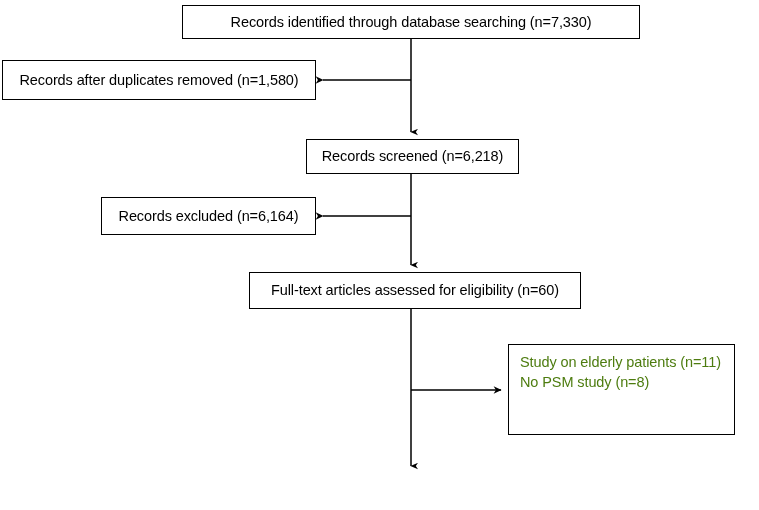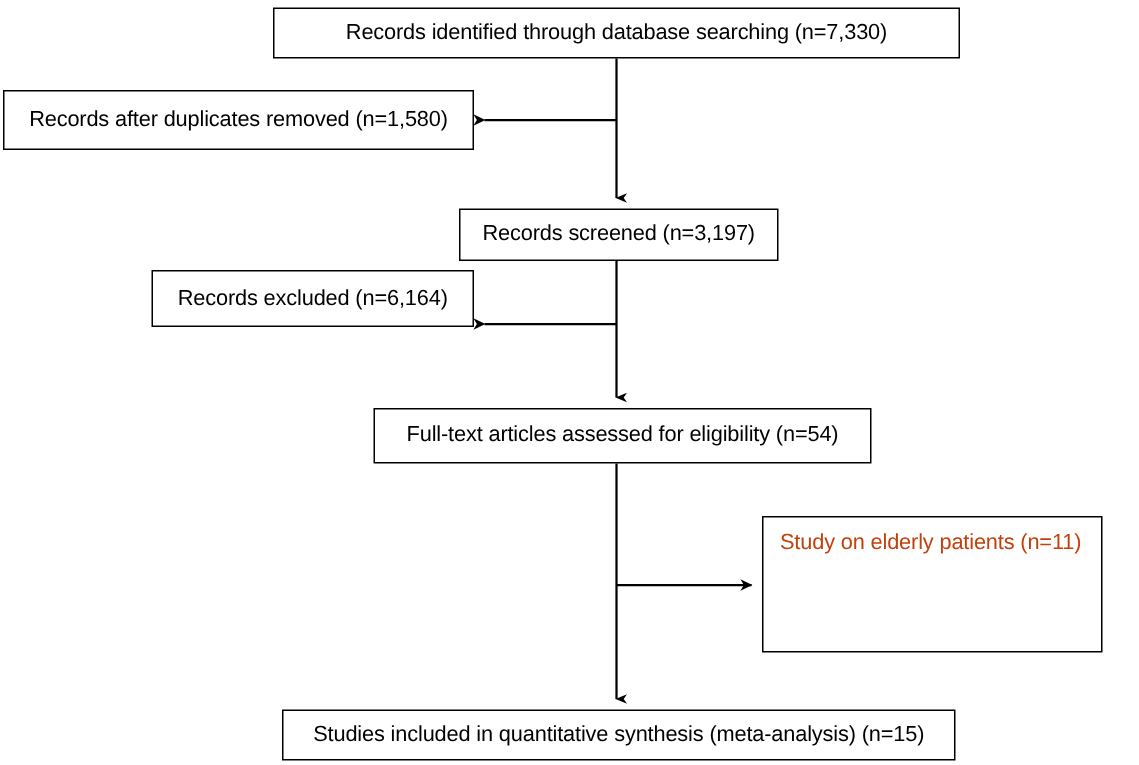--- a/index.html
+++ b/index.html
@@ -39,21 +39,21 @@
   .node-left {
     justify-content: flex-start;
     align-items: flex-start;
     padding: 8px 0 0 11px;
     white-space: normal;
   }
   .reason-line {
     display: block;
     font-size: 14.5px;
     line-height: 19.5px;
-    color: #c2410c;
+    color: #4d7c0f;
     white-space: nowrap;
   }
   .node-label {
     display: inline-block;
   }
 </style>
 </head>
 <body>
 
 <div id="canvas">
@@ -83,32 +83,30 @@
 
   <div class="node" style="left:182px; top:5px; width:458px; height:34px;">
     <span class="node-label">Records identified through database searching (n=7,330)</span>
   </div>
 
   <div class="node" style="left:2px; top:60px; width:314px; height:40px;">
     <span class="node-label">Records after duplicates removed (n=1,580)</span>
   </div>
 
   <div class="node" style="left:306px; top:139px; width:213px; height:35px;">
-    <span class="node-label">Records screened (n=3,197)</span>
+    <span class="node-label">Records screened (n=6,218)</span>
   </div>
 
-  <div class="node" style="left:101px; top:180px; width:215px; height:38px;">
+  <div class="node" style="left:101px; top:197px; width:215px; height:38px;">
     <span class="node-label">Records excluded (n=6,164)</span>
   </div>
 
   <div class="node" style="left:249px; top:272px; width:332px; height:37px;">
-    <span class="node-label">Full-text articles assessed for eligibility (n=54)</span>
+    <span class="node-label">Full-text articles assessed for eligibility (n=60)</span>
   </div>
 
   <div class="node node-left" style="left:508px; top:344px; width:227px; height:91px; flex-direction:column;">
     <span class="reason-line">Study on elderly patients (n=11)</span>
+    <span class="reason-line">No PSM study (n=8)</span>
   </div>
 
-  <div class="node" style="left:188px; top:473px; width:449px; height:34px;">
-    <span class="node-label">Studies included in quantitative synthesis (meta-analysis) (n=15)</span>
-  </div>
 
 </div>
 
 </body></html>

